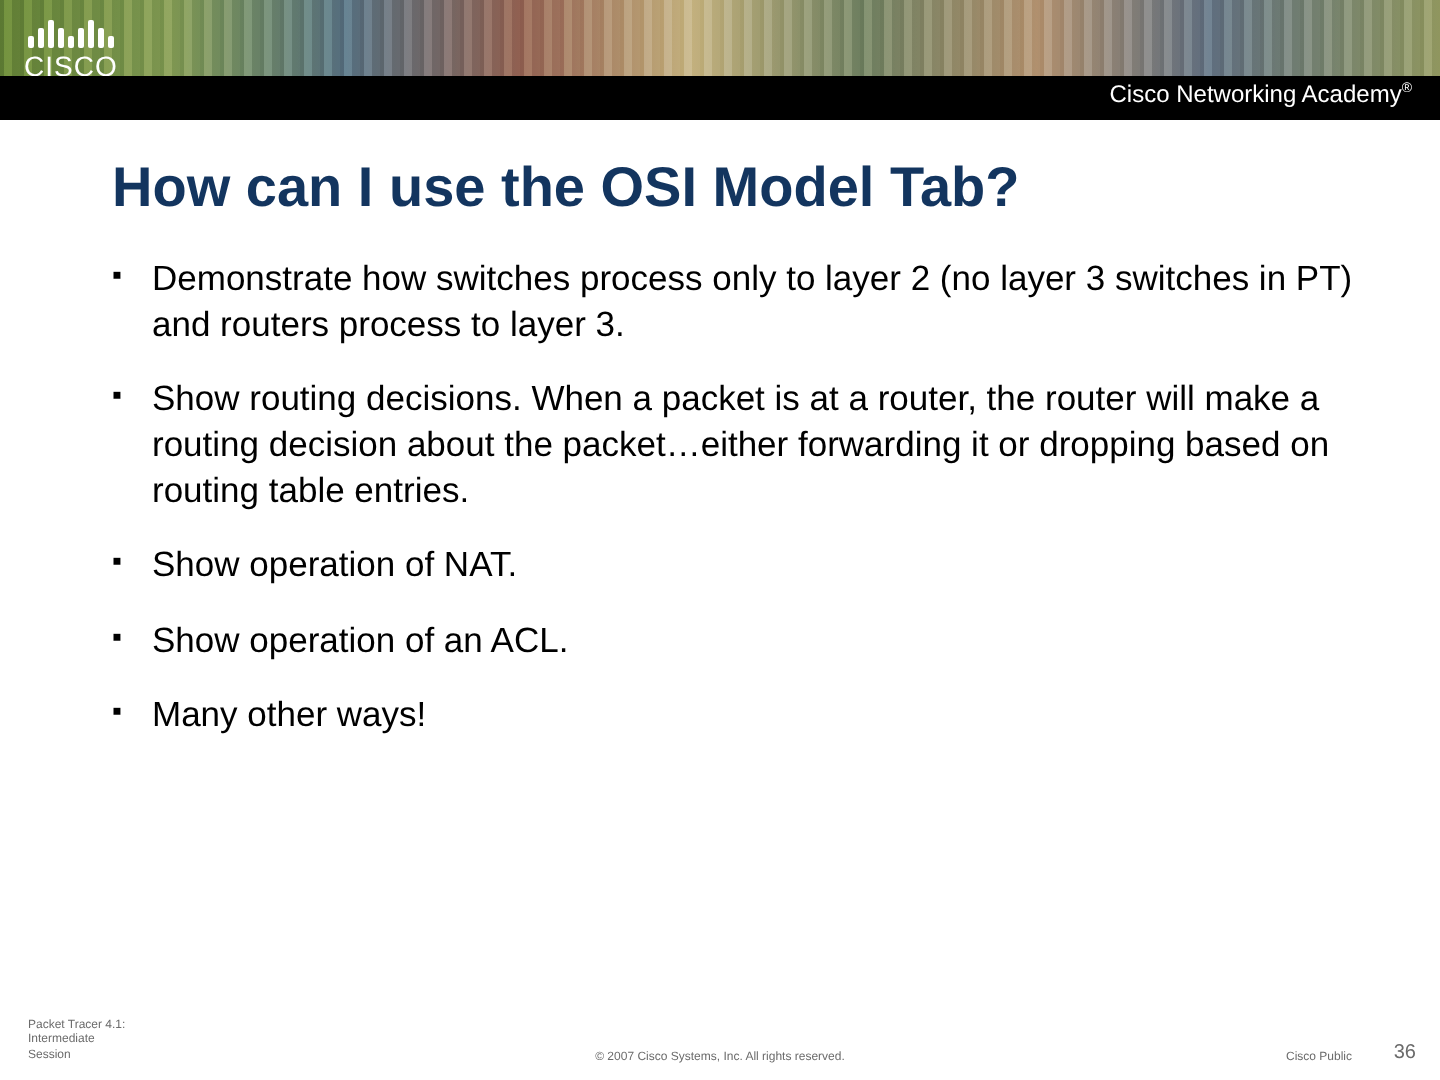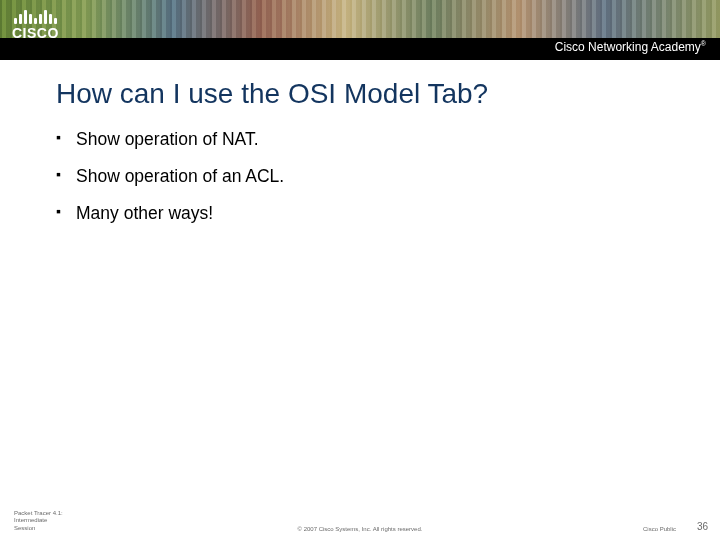--- a/index.html
+++ b/index.html
@@ -3,25 +3,25 @@
 <meta charset="utf-8">
 <style>
   html,body{margin:0;padding:0;width:720px;height:540px;font-family:Arial,Helvetica,sans-serif;background:#fff;overflow:hidden}
   .slide{width:720px;height:540px;position:relative}
   .banner{width:720px;height:60px;position:relative;background:linear-gradient(90deg,#6b8a3a 0%,#8aa05a 12%,#5f7a8a 24%,#9a6b5a 36%,#c9b88a 48%,#7a8a6a 60%,#b89a7a 72%,#6a7a8a 84%,#9aa06a 100%);overflow:hidden}
   .banner::before{content:"";position:absolute;inset:0;background:repeating-linear-gradient(90deg,rgba(0,0,0,.15) 0 2px,rgba(255,255,255,.08) 2px 6px,rgba(0,0,0,.1) 6px 10px);mix-blend-mode:overlay}
   .banner-dark{position:absolute;left:0;right:0;top:38px;height:22px;background:#000}
   .logo{position:absolute;left:12px;top:6px;display:flex;flex-direction:column;align-items:flex-start;color:#fff}
   .logo-bars{display:flex;gap:2px;align-items:flex-end;height:18px;margin-left:2px}
   .logo-bars span{width:3px;background:#fff;display:block;border-radius:1px}
-  .logo-text{font-size:14px;font-weight:bold;letter-spacing:.5px;margin-top:1px}
+  .logo-text{font-size:14px;font-weight:normal;letter-spacing:.5px;margin-top:1px}
   .academy{position:absolute;right:14px;top:40px;color:#fff;font-size:12px}
   .academy sup{font-size:7px}
   .content{position:absolute;left:56px;right:40px;top:78px}
-  h1{font-size:28px;font-weight:normal;color:#13355f;margin:0 0 18px 0}
+  h1{font-size:28px;font-weight:bold;color:#13355f;margin:0 0 18px 0}
   ul.bullets{list-style:none;margin:0;padding:0}
   ul.bullets>li{font-size:17.5px;line-height:1.32;color:#000;margin:0 0 14px 0;padding-left:20px;position:relative}
   ul.bullets>li::before{content:"\25AA";position:absolute;left:0;top:0;font-size:14px;color:#000}
   .footer-left{position:absolute;left:14px;bottom:8px;font-size:6px;color:#6b6b6b;line-height:1.25}
   .footer-mid{position:absolute;left:0;right:0;bottom:8px;text-align:center;font-size:6px;color:#6b6b6b}
   .footer-right{position:absolute;right:44px;bottom:8px;font-size:6px;color:#6b6b6b}
   .slide-num{position:absolute;right:12px;bottom:8px;font-size:10px;color:#6b6b6b}
 </style>
 </head>
 <body>
@@ -45,20 +45,22 @@
     </div>
     <div class="banner-dark"></div>
     <div class="academy">
       <span>Cisco Networking Academy</span><sup>®</sup>
     </div>
   </div>
 
   <div class="content">
     <h1>How can I use the OSI Model Tab?</h1>
     <ul class="bullets">
+      <li>Demonstrate how switches process only to layer 2 (no layer 3 switches in PT) and routers process to layer 3.</li>
+      <li>Show routing decisions. When a packet is at a router, the router will make a routing decision about the packet…either forwarding it or dropping based on routing table entries.</li>
       <li>Show operation of NAT.</li>
       <li>Show operation of an ACL.</li>
       <li>Many other ways!</li>
     </ul>
   </div>
 
   <div class="footer-left">
     <div>Packet Tracer 4.1:</div>
     <div>Intermediate</div>
     <div>Session</div>

